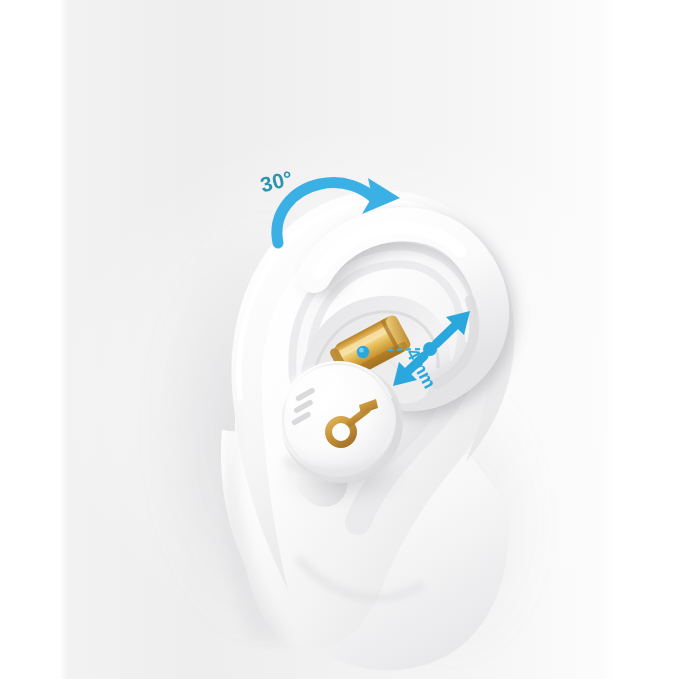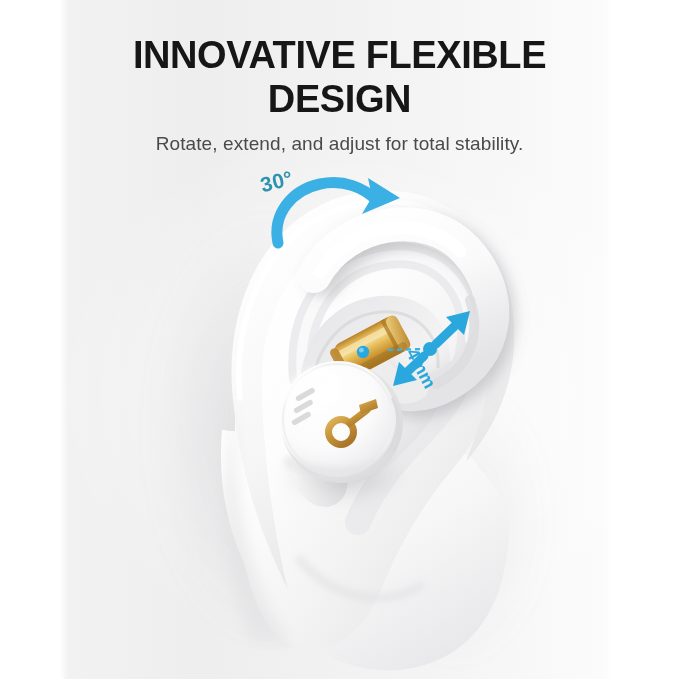--- a/index.html
+++ b/index.html
@@ -332,22 +332,19 @@
       <circle cx="430" cy="349" r="7" fill="#2aa8dd"></circle>
 
       <line x1="436" y1="344" x2="460" y2="321" stroke="#2aa8dd" stroke-width="9" stroke-linecap="round"></line>
       <polygon points="470,311 464,335 446,317" fill="#2aa8dd"></polygon>
 
       <line x1="424" y1="356" x2="403" y2="376" stroke="#2aa8dd" stroke-width="9" stroke-linecap="round"></line>
       <polygon points="393,386 399,362 417,380" fill="#2aa8dd"></polygon>
     </g>
   </svg>
 
-  <div class="headline">INNOVATIVE FLEXIBLE
-DESIGN</div>
-
-  <div class="subhead">Rotate, extend, and adjust for total stability.</div>
+
 
   <div class="ann-30">30°</div>
 
   <div class="ann-4mm">4mm</div>
 
 </div>
 
 </body></html>

